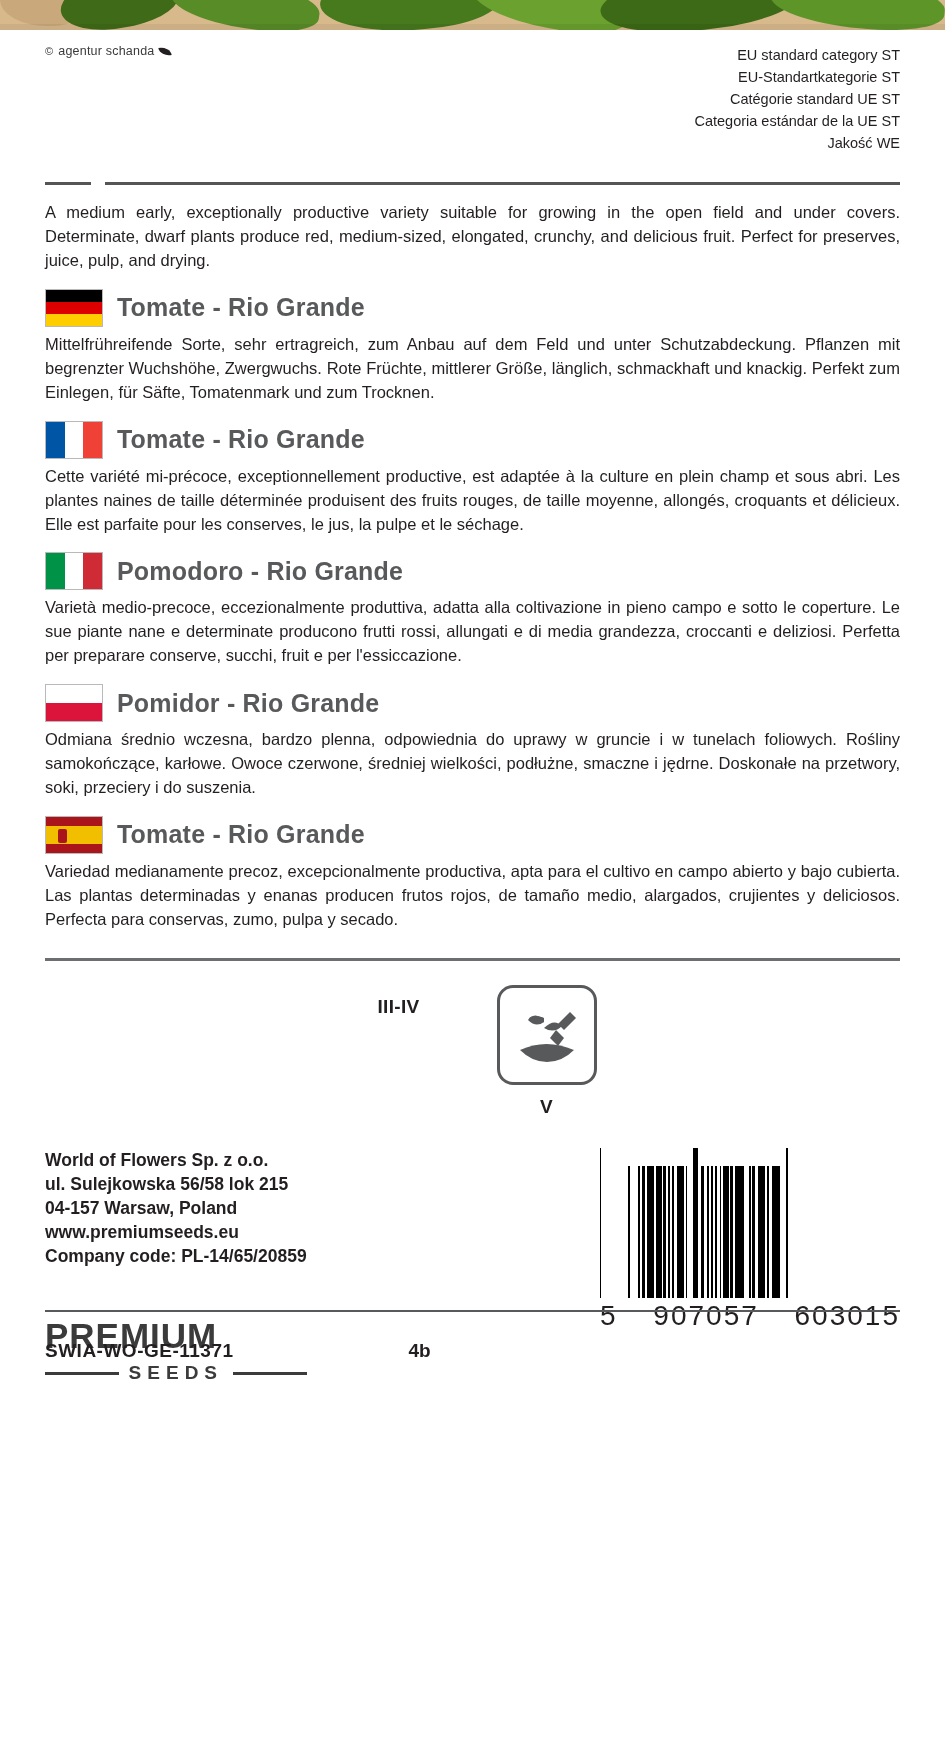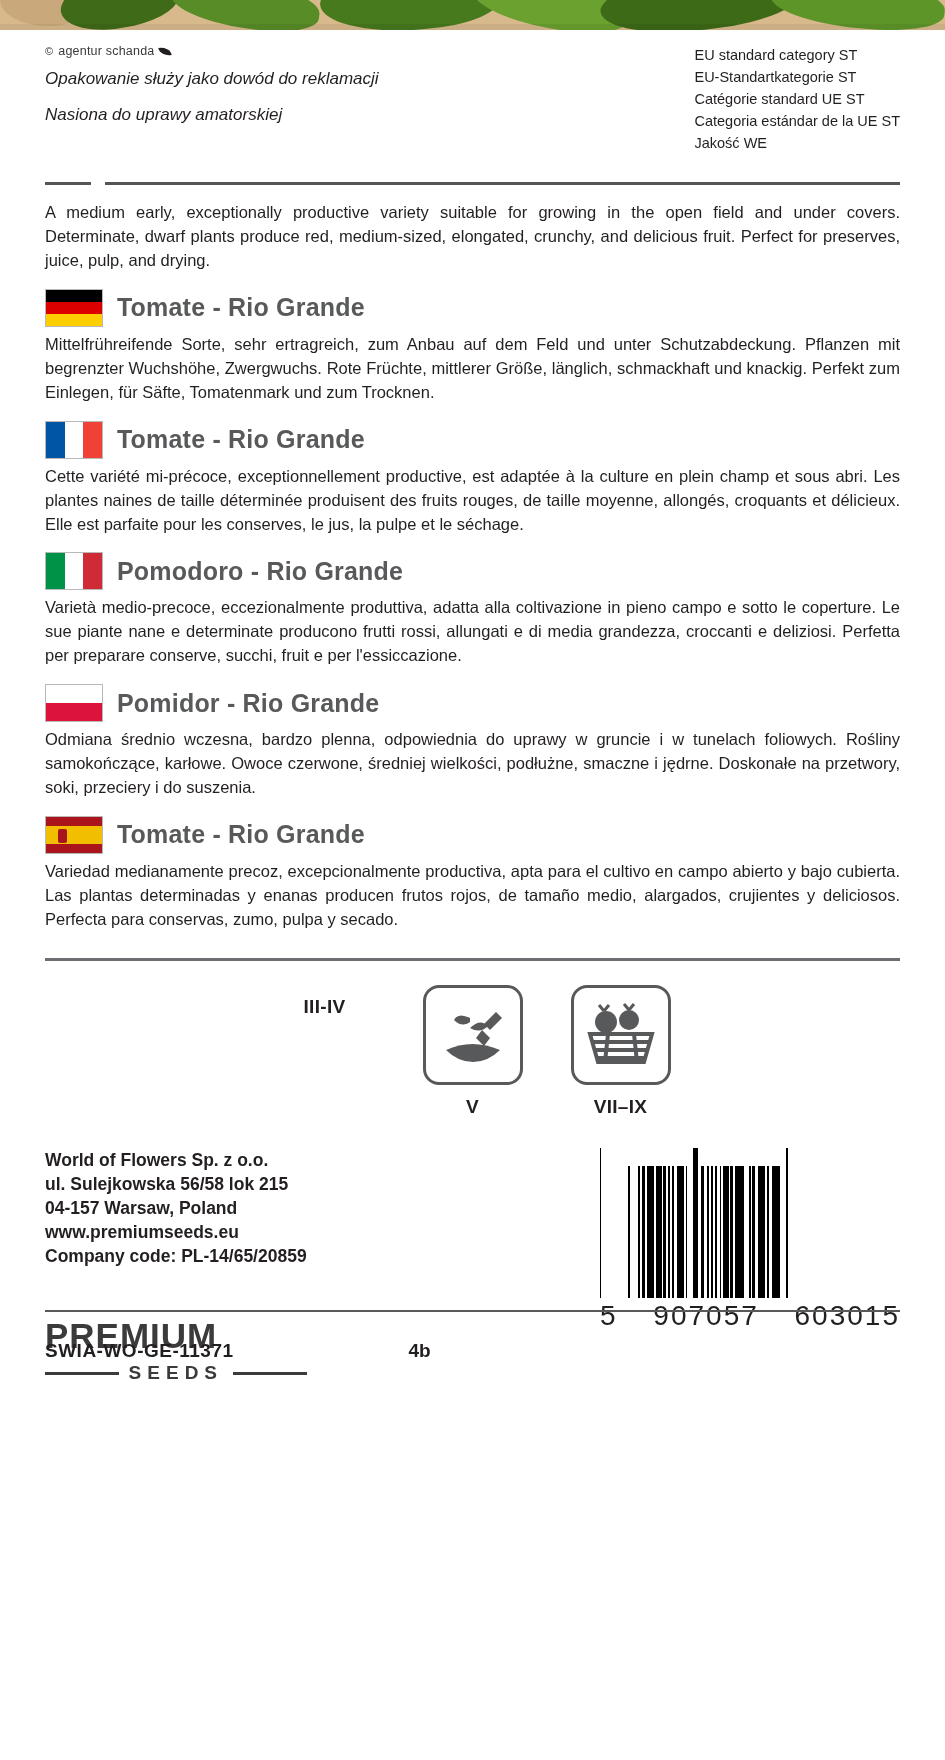--- a/index.html
+++ b/index.html
@@ -38,21 +38,21 @@
   .top-row { display: flex; justify-content: space-between; align-items: flex-start; padding-top: 14px; }
 
   .credit { font-size: 12.5px; color: #3a3a3a; letter-spacing: .2px; display:flex; align-items:center; gap:5px;}
   .credit .c-mark { font-size: 11px; }
   .credit .leaf-mark { display:inline-block; width:12px; height:9px; background:#231f20;
                        border-radius: 0 100% 0 100%; transform: rotate(-10deg); }
 
   .left-notes { margin-top: 10px; font-style: italic; font-size: 17px; line-height: 1.35; color:#231f20; }
   .left-notes .blk { margin-bottom: 13px; }
 
-  .eu-lines { font-size: 14.5px; line-height: 1.52; color: #231f20; }
+  .eu-lines { text-align: right; font-size: 14.5px; line-height: 1.52; color: #231f20; }
 
   .sci-row { display: flex; align-items: center; gap: 14px; margin-top: 28px; }
   .sci-rule { height: 3px; background: #555; flex: 0 0 46px; }
   .sci-rule.right { flex: 1 1 auto; }
   .sci-name { font-style: italic; font-weight: bold; font-size: 25px; letter-spacing: .2px; white-space: nowrap; }
 
   
   .lang { margin-top: 16px; }
   .lang-head { display: flex; align-items: center; gap: 14px; }
   .flag { width: 58px; height: 38px; border: 1px solid #b9b9b9; position: relative; overflow: hidden; flex: none; background:#fff;}
@@ -134,24 +134,20 @@
 
 <div class="page">
 
   <div class="top-row">
     <div>
       <div class="credit">
         <span class="c-mark">©</span>
         <span>agentur schanda</span>
         <span class="leaf-mark"></span>
       </div>
-      <div class="left-notes">
-        <div class="blk">Opakowanie służy jako dowód do reklamacji</div>
-        <div class="blk">Nasiona do uprawy amatorskiej</div>
-      </div>
     </div>
     <div class="eu-lines">
       <div>EU standard category ST</div>
       <div>EU-Standartkategorie ST</div>
       <div>Catégorie standard UE ST</div>
       <div>Categoria estándar de la UE ST</div>
       <div>Jakość WE</div>
     </div>
   </div>
 
@@ -239,37 +235,20 @@
           <path d="M44 40 q10 -10 18 -2 q-8 8 -18 2 z" fill="#58595b"></path>
           <path d="M58 36 L70 24 l6 6 l-12 12 z" fill="#58595b"></path>
           <path d="M56 42 l8 8 l-6 8 l-8 -8 z" fill="#58595b"></path>
           <path d="M20 62 q26 -12 54 0 q-12 12 -27 12 q-15 0 -27 -12 z" fill="#58595b"></path>
         </svg>
       </div>
       <div class="icon-cap">V</div>
     </div>
 
 
-    <div class="icon-item">
-      <div class="icon-box">
-        <svg width="94" height="94" viewBox="0 0 94 94" style="position:absolute;left:0;top:0;">
-          <circle cx="32" cy="34" r="11" fill="#58595b"></circle>
-          <circle cx="55" cy="32" r="10" fill="#58595b"></circle>
-          <path d="M30 23 l-5 -6 m5 6 l5 -6" stroke="#58595b" stroke-width="3" fill="none"></path>
-          <path d="M55 22 l-5 -6 m5 6 l5 -6" stroke="#58595b" stroke-width="3" fill="none"></path>
-          <path d="M16 46 L78 46 L70 74 L24 74 Z" fill="none" stroke="#58595b" stroke-width="4"></path>
-          <line x1="19" y1="54" x2="75" y2="54" stroke="#58595b" stroke-width="4"></line>
-          <line x1="21" y1="62" x2="73" y2="62" stroke="#58595b" stroke-width="4"></line>
-          <line x1="23" y1="70" x2="71" y2="70" stroke="#58595b" stroke-width="4"></line>
-          <line x1="34" y1="46" x2="31" y2="74" stroke="#58595b" stroke-width="4"></line>
-          <line x1="60" y1="46" x2="63" y2="74" stroke="#58595b" stroke-width="4"></line>
-        </svg>
-      </div>
-      <div class="icon-cap">VII–IX</div>
-    </div>
   </div>
 
   <div class="footer">
     <div>
       <div class="addr">
         <div>World of Flowers Sp. z o.o.</div>
         <div>ul. Sulejkowska 56/58 lok 215</div>
         <div>04-157 Warsaw, Poland</div>
         <div>www.premiumseeds.eu</div>
         <div>Company code: PL-14/65/20859</div>

